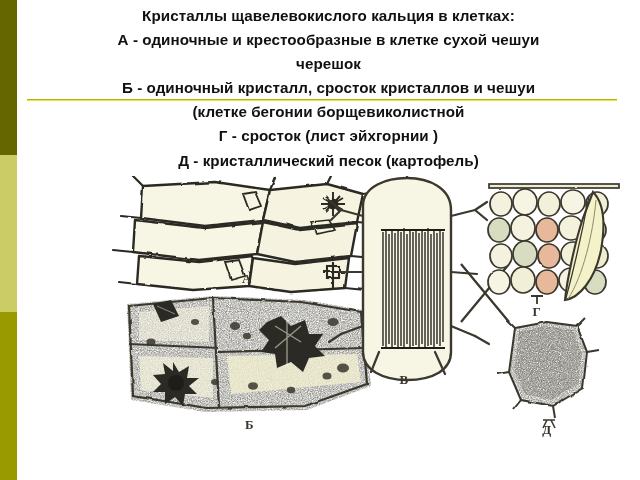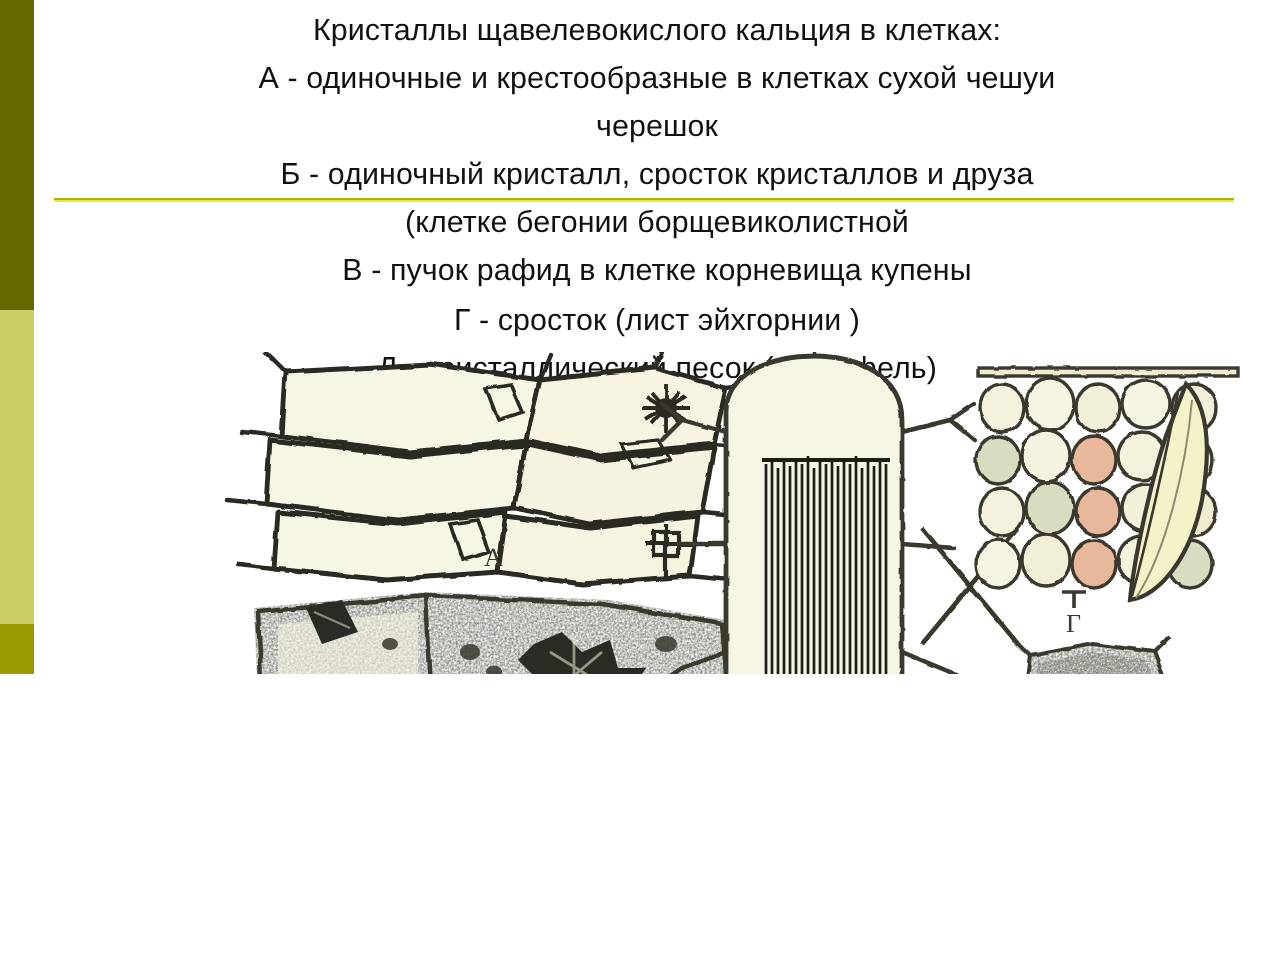--- a/index.html
+++ b/index.html
@@ -7,23 +7,24 @@
     margin: 0;
     padding: 0;
     background: #ffffff;
   }
   body {
     font-family: "Liberation Sans", "DejaVu Sans", sans-serif;
   }
   #slide {
     position: relative;
     width: 640px;
-    height: 337px;
+    height: 480px;
     background: #ffffff;
     overflow: hidden;
+    font-weight: bold;
   }
 
   
   .side-bar {
     position: absolute;
     left: 0;
     width: 17px;
   }
   .side-bar-top    { top: 0;     height: 155px; }
   .side-bar-middle { top: 155px; height: 157px; }
@@ -67,25 +68,24 @@
 <body>
 
 <div id="slide" style="background: rgb(255, 255, 255);">
 
   <div class="side-bar side-bar-top" style="background: rgb(102, 102, 0);"></div>
   <div class="side-bar side-bar-middle" style="background: rgb(204, 204, 102);"></div>
   <div class="side-bar side-bar-bottom" style="background: rgb(153, 153, 0);"></div>
 
   <div id="title-block" style="color: rgb(17, 17, 17);">
     <span class="tline">Кристаллы щавелевокислого кальция в клетках:</span>
-    <span class="tline">А - одиночные и крестообразные в клетках сухой чешуи</span>
+    <span class="tline">А - одиночные и крестообразные в клетке сухой чешуи</span>
     <span class="tline">черешок</span>
-    <span class="tline">Б - одиночный кристалл, сросток кристаллов и друза</span>
+    <span class="tline">Б - одиночный кристалл, сросток кристаллов и чешуи</span>
     <span class="tline">(клетке бегонии борщевиколистной</span>
-    <span class="tline">В - пучок рафид в клетке корневища купены</span>
     <span class="tline">Г - сросток (лист эйхгорнии )</span>
     <span class="tline">Д - кристаллический песок (картофель)</span>
   </div>
 
   <div id="accent-rule" style="background: linear-gradient(rgb(179, 179, 0) 0px, rgb(179, 179, 0) 1px, rgb(230, 230, 77) 1px, rgb(230, 230, 77) 2px);"></div>
 
   <div id="figure">
     <svg viewBox="0 0 530 270" preserveAspectRatio="none">
       <defs>
 

